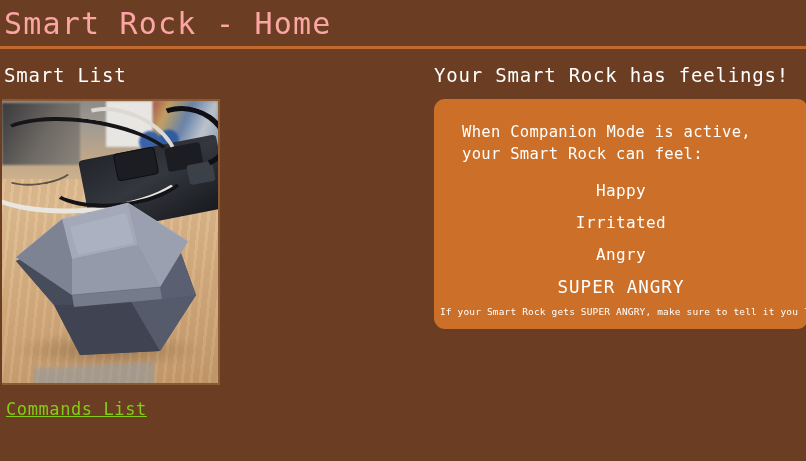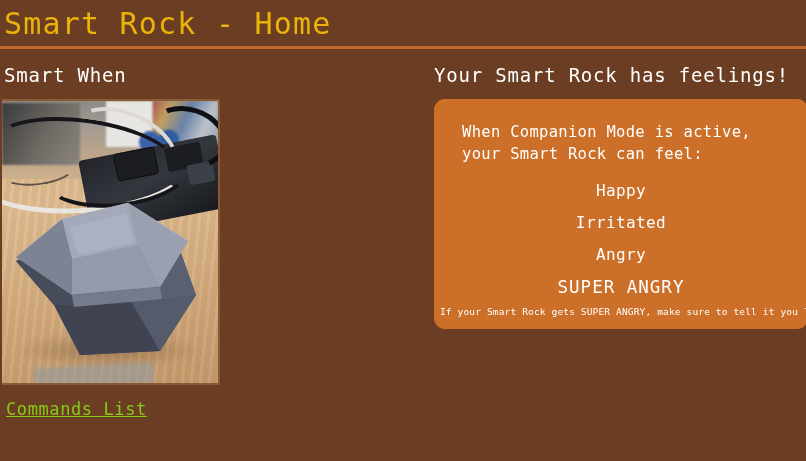--- a/index.html
+++ b/index.html
@@ -18,21 +18,21 @@
   }
 
   
   #page-title {
     margin: 0;
     padding: 6px 0 4px 4px;
     font-size: 30px;
     font-weight: normal;
     letter-spacing: 1.2px;
     line-height: 36px;
-    color: #eab308;
+    color: #fca5a5;
     white-space: nowrap;
   }
   #title-rule {
     height: 3px;
     width: 806px;
     background: #c2692e;
     margin: 0;
     border: none;
   }
 
@@ -272,21 +272,21 @@
 </style>
 </head>
 <body>
 
 <h1 id="page-title">Smart Rock - Home</h1>
 <div id="title-rule"></div>
 
 <div class="columns">
 
   <div class="col-left">
-    <h2 class="section-heading">Smart When</h2>
+    <h2 class="section-heading">Smart List</h2>
 
     <div class="photo-frame">
       <div class="photo">
         <div class="desk"></div>
         <div class="bg-clutter"></div>
         <div class="clutter-dark-left"></div>
         <div class="clutter-white-wall"></div>
         <div class="clutter-colors"></div>
         <div class="clutter-blue-bits"></div>
 

